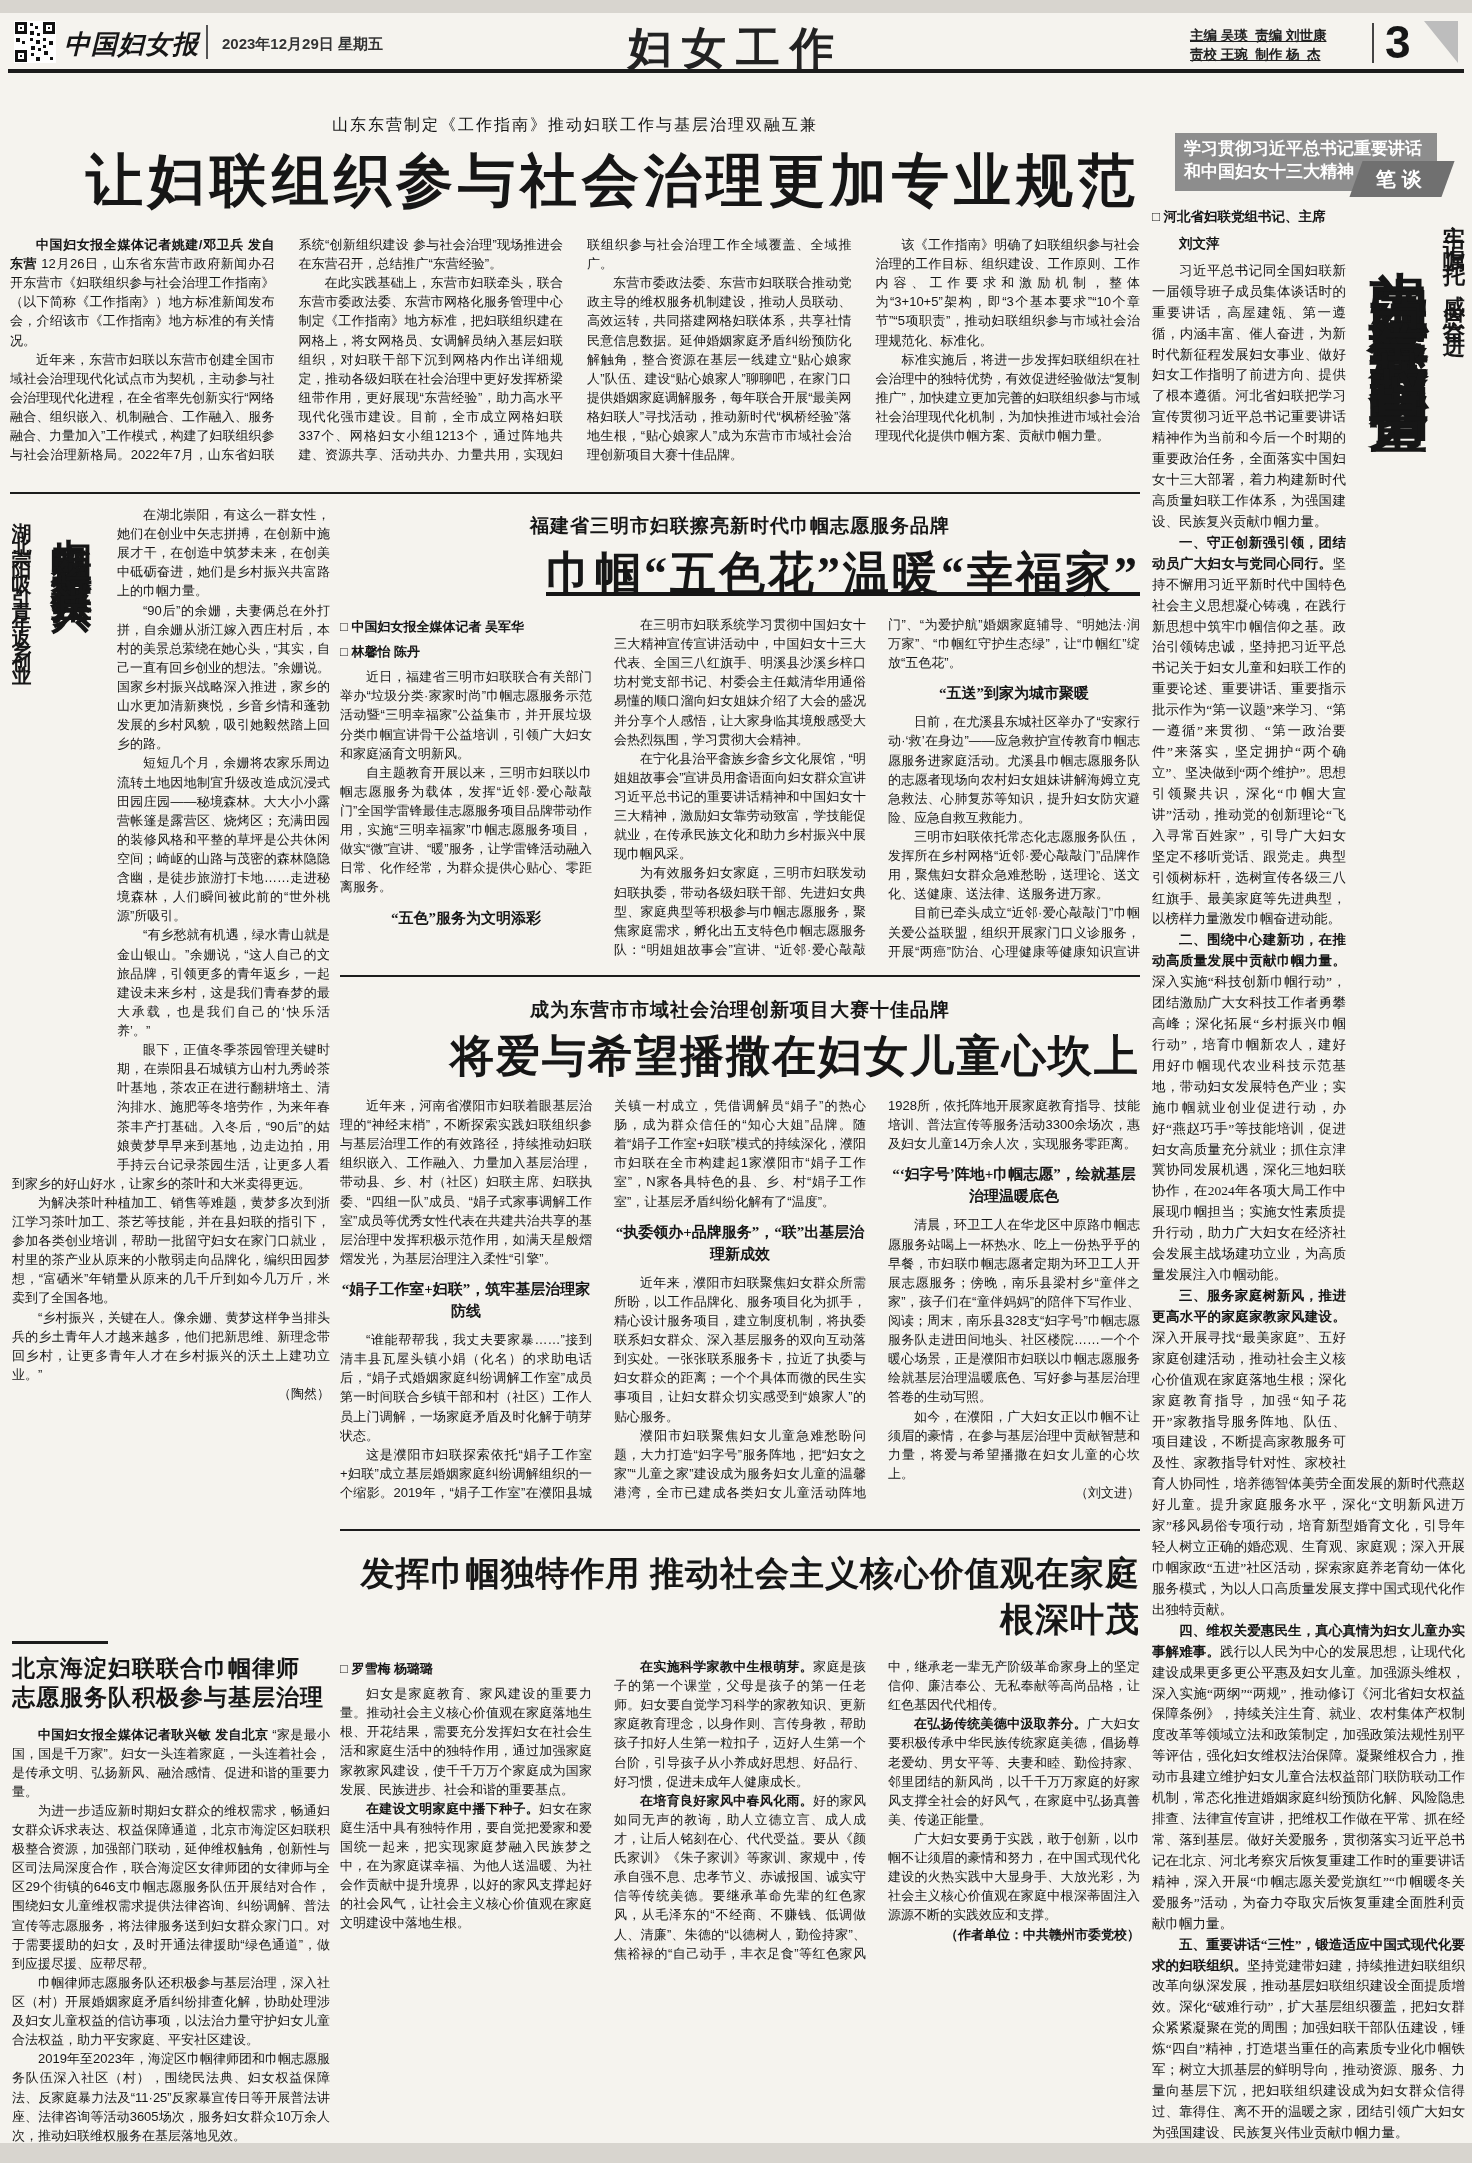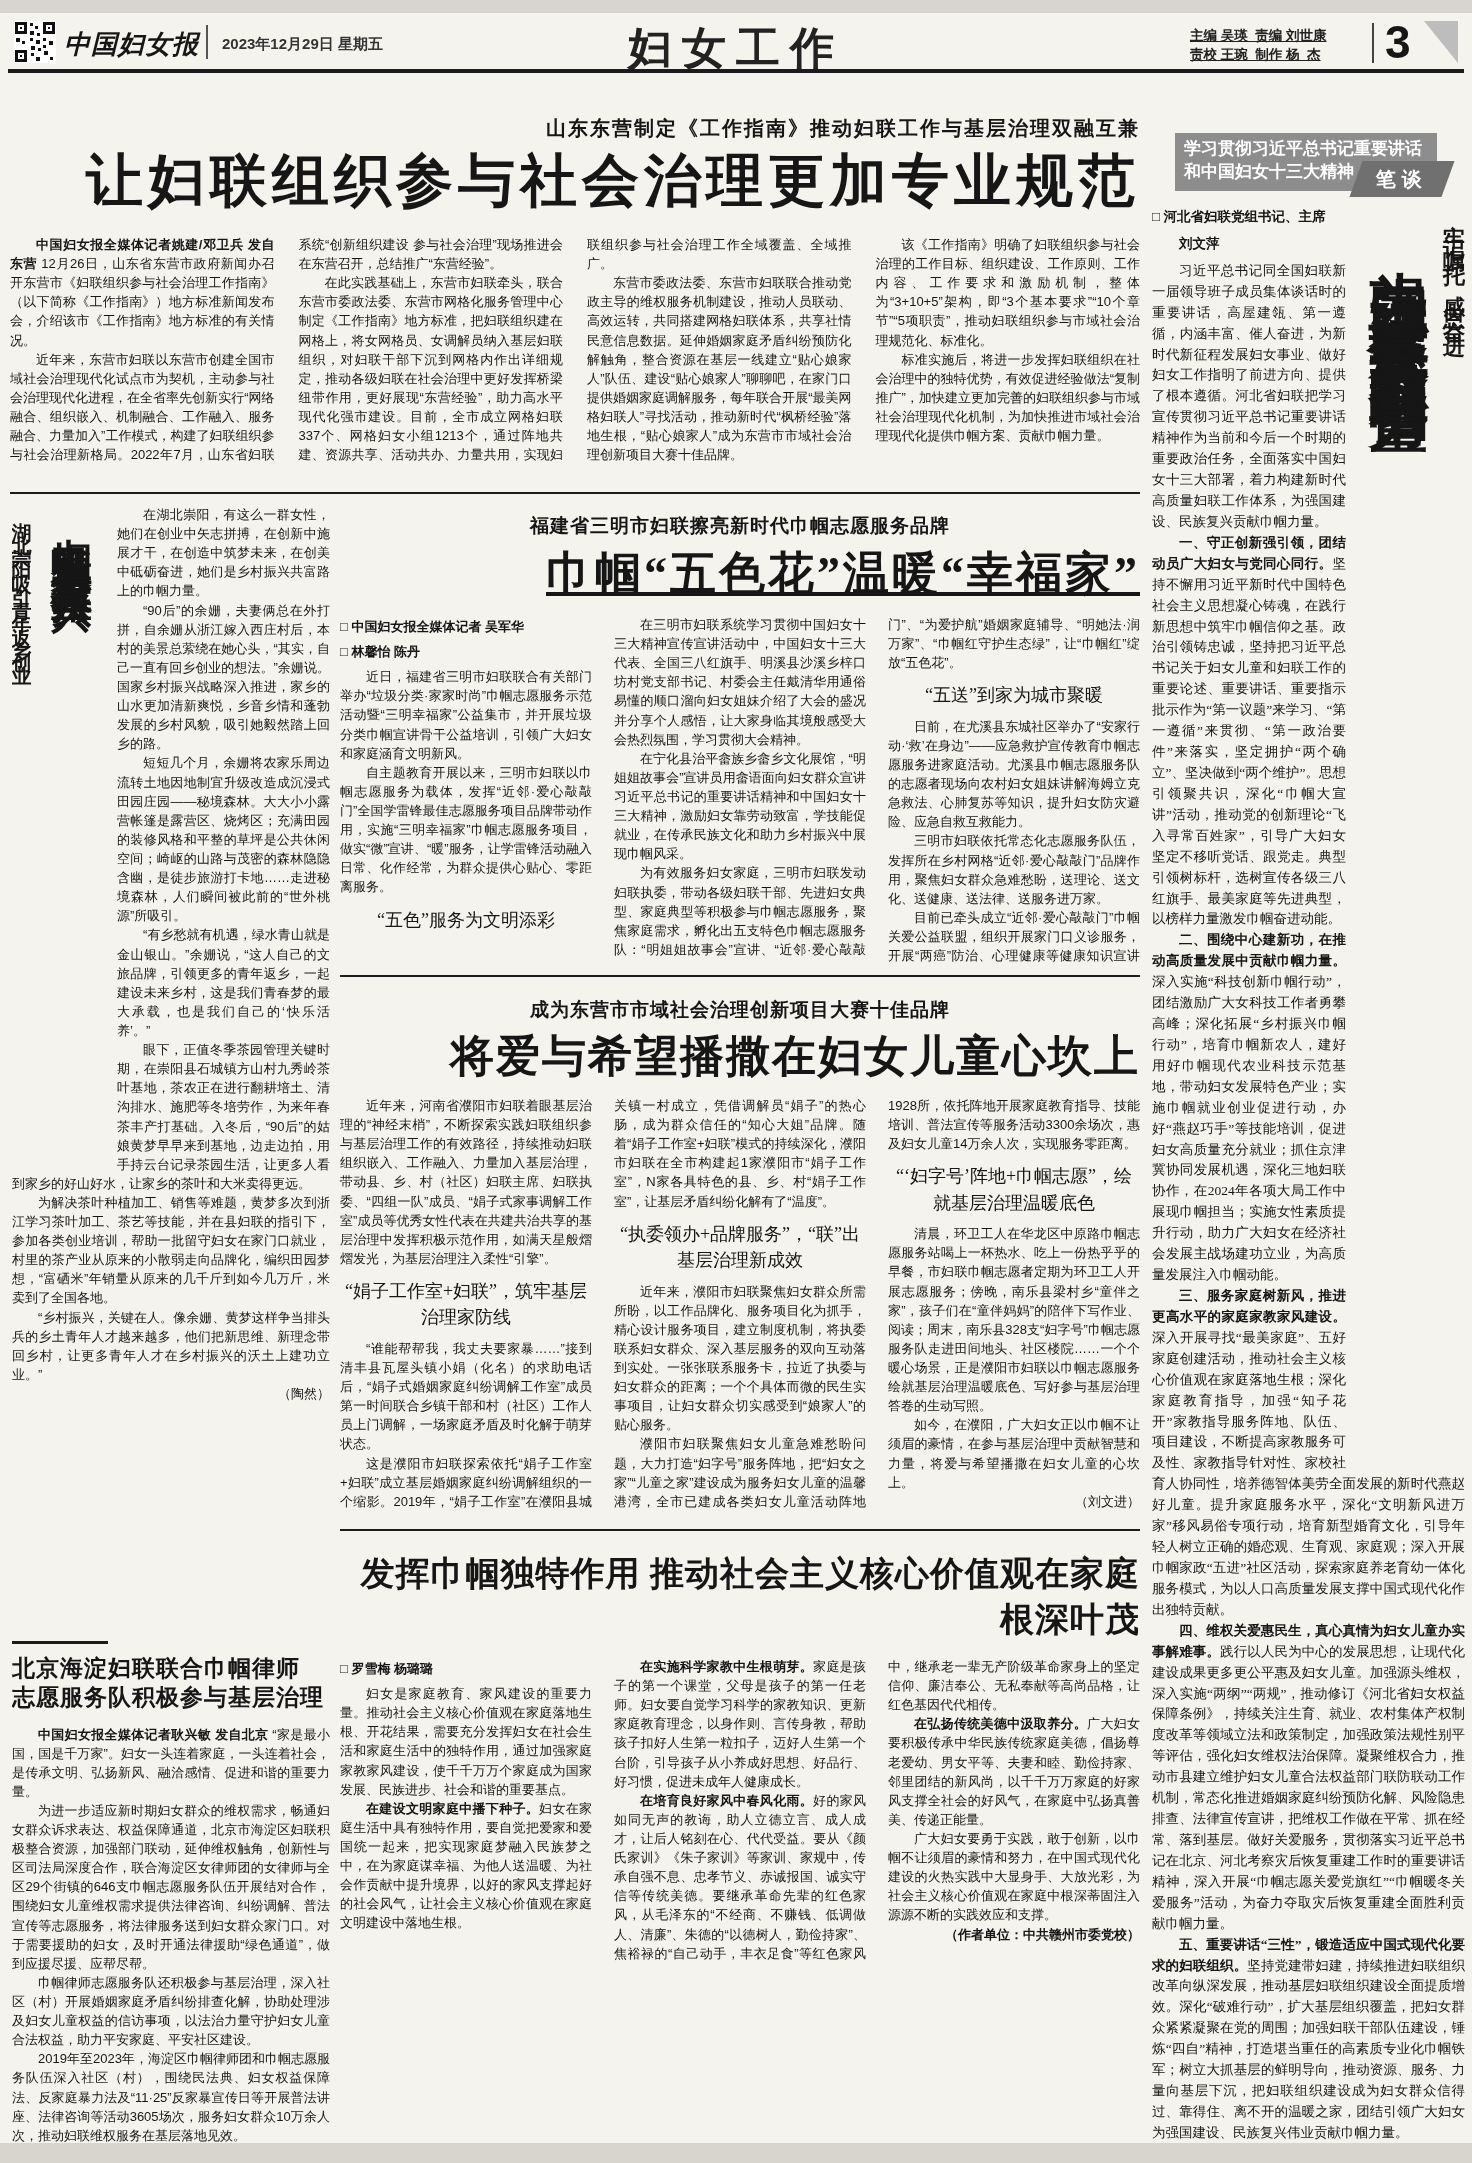--- a/index.html
+++ b/index.html
@@ -9,36 +9,36 @@
   .hd-rule{position:absolute;left:8px;top:56px;width:1456px;height:4px;background:#1c1c1c;}
   .logo{font-family:"Liberation Serif",serif;font-style:italic;font-weight:bold;font-size:26px;letter-spacing:1px;}
   .hsep{position:absolute;left:118px;top:12px;width:2px;height:34px;background:#555;}
   .date{font-size:15px;font-weight:bold;color:#333;}
   .sect{font-family:"Liberation Serif",serif;font-weight:bold;font-size:44px;letter-spacing:10px;color:#222;}
   .staff{font-size:13.5px;color:#222;line-height:1.45;font-weight:bold;white-space:pre;text-decoration:underline;}
   .pnum{font-size:46px;font-weight:bold;line-height:1;}
   .ptri{width:34px;height:42px;background:#bdbdbd;clip-path:polygon(0 0,100% 0,100% 100%);}
   .vline{position:absolute;width:2px;background:#444;}
 
-  .kick{font-size:20px;font-weight:bold;text-align:right;letter-spacing:2px;}
+  .kick{font-size:16px;font-weight:normal;text-align:center;letter-spacing:2px;}
   .kick2{font-size:19px;font-weight:bold;text-align:center;letter-spacing:1px;}
   .hl{font-family:"Liberation Serif",serif;font-weight:bold;text-align:right;}
   .hl-main{font-size:57px;letter-spacing:5px;}
   .hl-a{font-size:46px;letter-spacing:3px;}
   .hl-b{font-size:44px;letter-spacing:2px;}
   .hl-c{font-size:34px;letter-spacing:1px;}
   .hl-left{font-size:23px;line-height:1.25;text-align:left;letter-spacing:1px;}
 
   .bodytxt{font-size:13px;line-height:1.47;text-align:justify;}
   .c4{column-count:4;column-gap:24px;}
   .c3{column-count:3;column-gap:22px;}
   .clip{overflow:hidden;}
   p{margin:0;text-indent:2em;}
   p.byline{text-indent:0;font-weight:bold;margin:2px 0 6px;}
-  p.sub{text-indent:0;text-align:center;font-weight:normal;font-size:18px;margin:10px 0 8px;font-family:"Liberation Serif",serif;}
+  p.sub{text-indent:0;text-align:center;font-weight:bold;font-size:15px;margin:10px 0 8px;font-family:"Liberation Serif",serif;}
   p.sig{text-indent:0;text-align:right;}
   p.note{text-indent:0;text-align:right;font-weight:bold;}
   b{font-weight:bold;}
 
   .v{writing-mode:vertical-rl;}
   .lart{font-size:13px;line-height:1.47;text-align:justify;}
   .lfloat{float:left;width:96px;height:658px;position:relative;margin-right:9px;}
   .lkick{position:absolute;left:0;top:2px;font-size:20px;font-weight:bold;letter-spacing:13px;line-height:1;}
   .lhl{position:absolute;left:38px;top:0;font-family:"Liberation Serif",serif;font-size:41px;font-weight:bold;letter-spacing:4px;line-height:1.05;}
 

